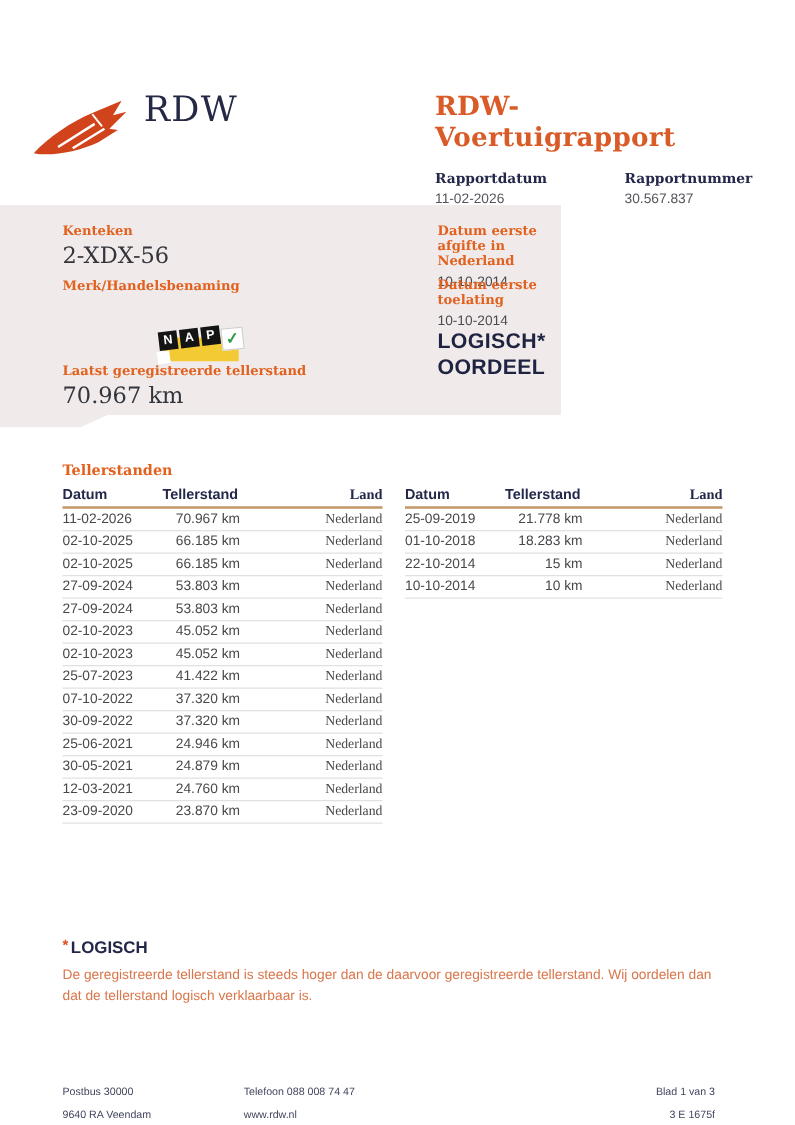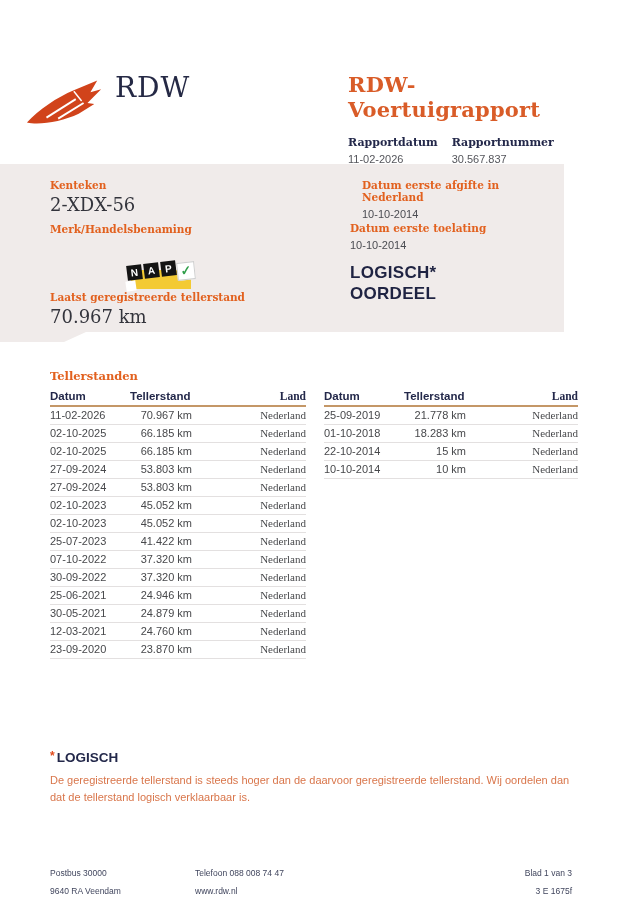--- a/index.html
+++ b/index.html
@@ -7,27 +7,27 @@
         font-family:"Liberation Sans",sans-serif;margin-top:44px;}
 
   
   .brand{position:absolute;left:25px;top:27px;display:flex;align-items:flex-start;}
   .wing{width:82px;height:52px;margin-top:6px;}
   .brand-text{font-family:"DejaVu Serif",serif;font-size:28px;color:#252945;
               letter-spacing:1px;margin-left:8px;}
   .title-block{position:absolute;left:348px;top:28px;width:250px;}
   .doc-title{font-family:"DejaVu Serif",serif;font-weight:bold;font-size:21px;
              color:#d95c28;letter-spacing:.2px;}
-  .meta{display:flex;margin-top:14px;}
+  .meta{display:flex;margin-top:14px;gap:48px;}
   .meta-col{margin-right:14px;}
   .meta-label{font-family:"DejaVu Serif",serif;font-weight:bold;font-size:11px;color:#23284a;}
   .meta-value{font-size:11px;color:#55565c;margin-top:4px;}
 
   
-  .panel{position:absolute;left:0;top:120px;width:564px;height:178px;background:#f0ebea;
+  .panel{position:absolute;left:0;top:120px;width:449px;height:178px;background:#f0ebea;
          clip-path:polygon(0 0,100% 0,100% 168px,86px 168px,64px 100%,0 100%);}
   .p-item{position:absolute;}
   .p-label{font-family:"DejaVu Serif",serif;font-weight:bold;font-size:10.5px;color:#e2611f;}
   .p-big{font-family:"DejaVu Serif",serif;font-size:18px;color:#33343c;margin-top:3px;}
   .p-small{font-size:11px;color:#4b4c52;margin-top:5px;}
   .oordeel{font-weight:bold;font-size:17px;line-height:21px;color:#1f2342;letter-spacing:.3px;}
 
   
   .nap{position:absolute;left:125px;top:96px;width:72px;height:36px;}
   .nap-bar{position:absolute;left:6px;top:10px;width:60px;height:19px;background:#f3ca33;}
@@ -108,21 +108,21 @@
       <div class="p-big">2-XDX-56</div>
     </div>
     <div class="p-item" style="left:50px;top:59px;">
       <div class="p-label">Merk/Handelsbenaming</div>
     </div>
     <div class="p-item" style="left:50px;top:127px;">
       <div class="p-label">Laatst geregistreerde tellerstand</div>
       <div class="p-big">70.967 km</div>
     </div>
 
-    <div class="p-item" style="left:362px;top:15px;">
+    <div class="p-item" style="left:350px;top:15px;">
       <div class="p-label">Datum eerste afgifte in Nederland</div>
       <div class="p-small">10-10-2014</div>
     </div>
     <div class="p-item" style="left:350px;top:58px;">
       <div class="p-label">Datum eerste toelating</div>
       <div class="p-small">10-10-2014</div>
     </div>
     <div class="p-item oordeel" style="left:350px;top:98px;">
       <div>LOGISCH*</div>
       <div>OORDEEL</div>

